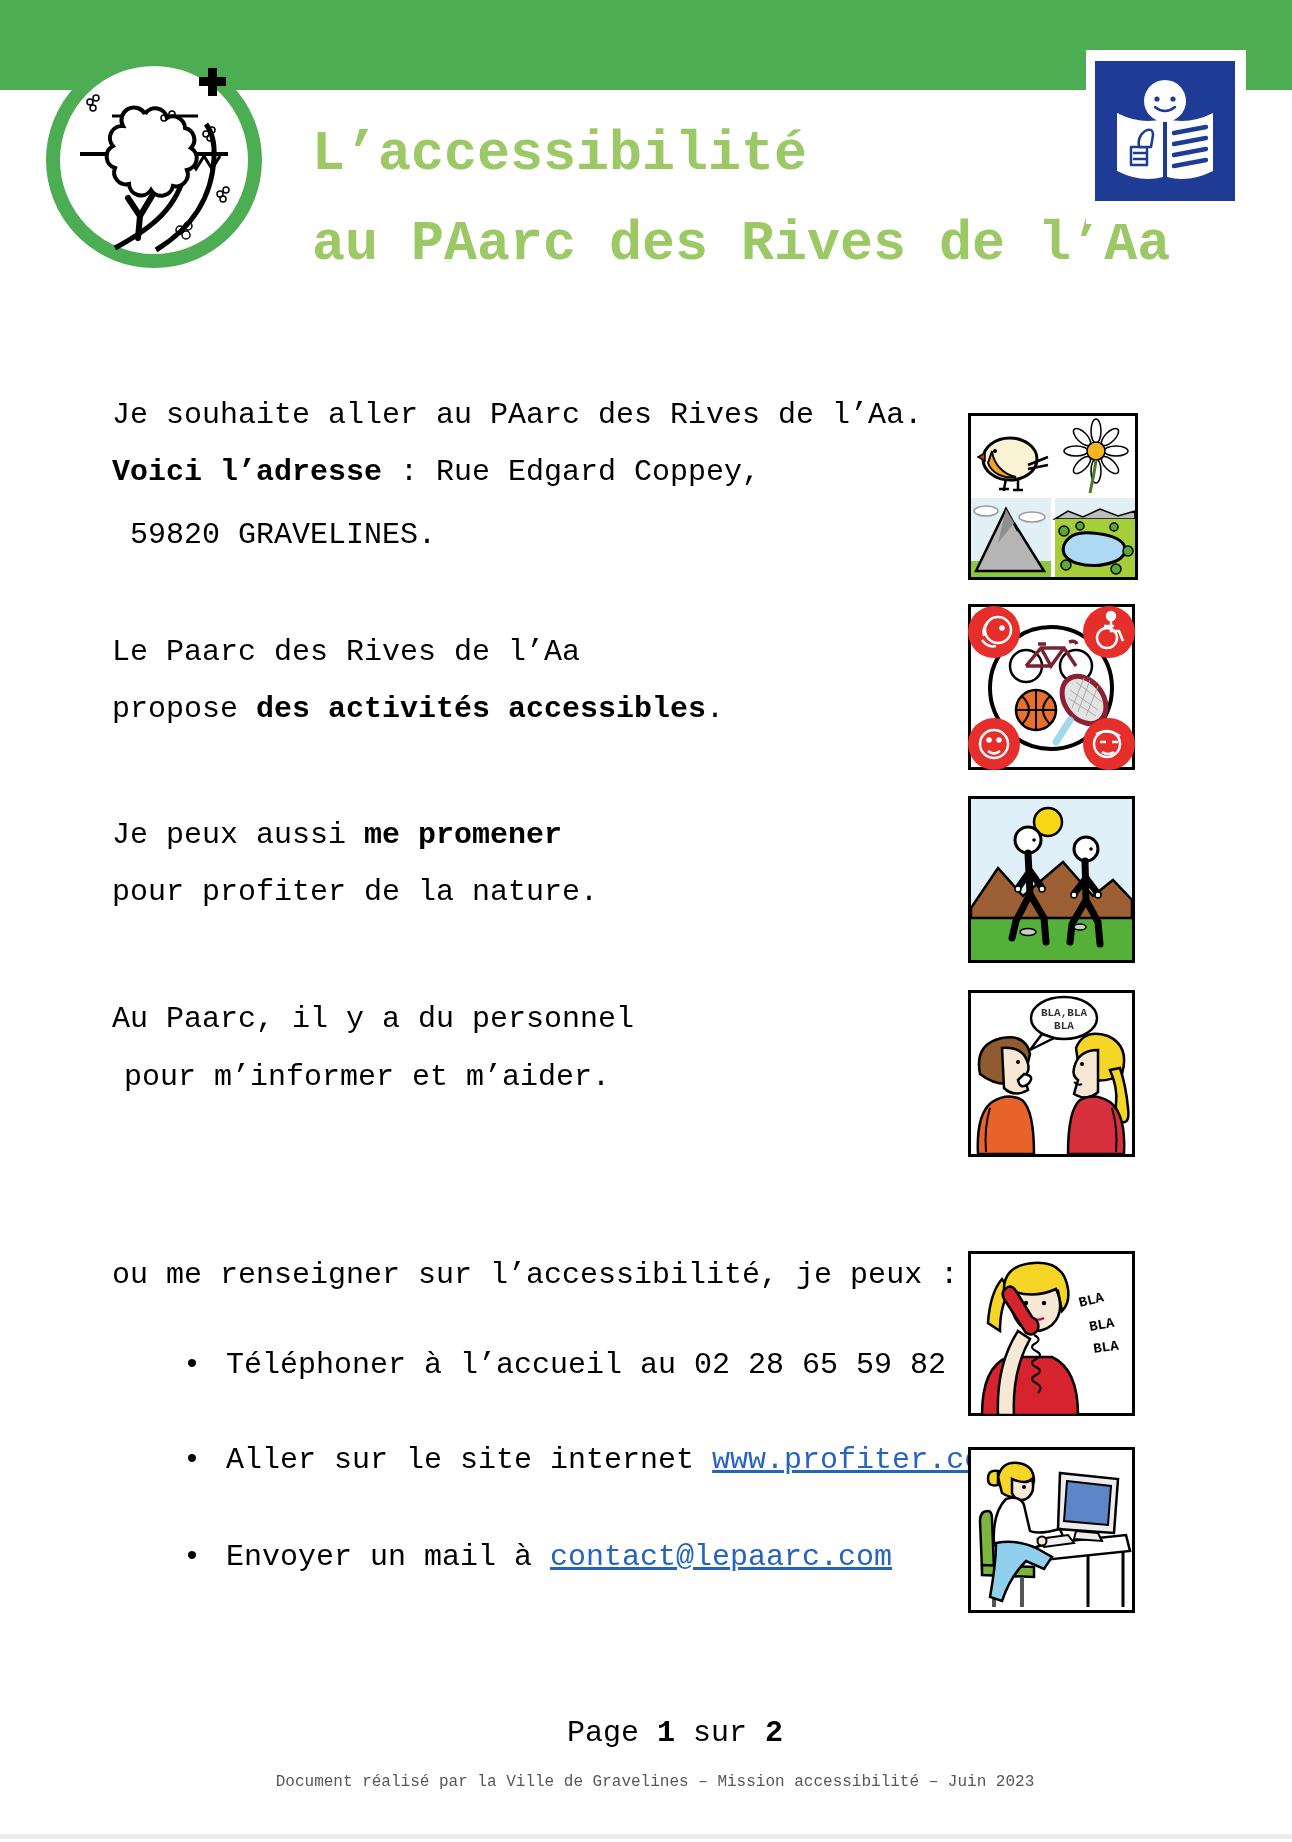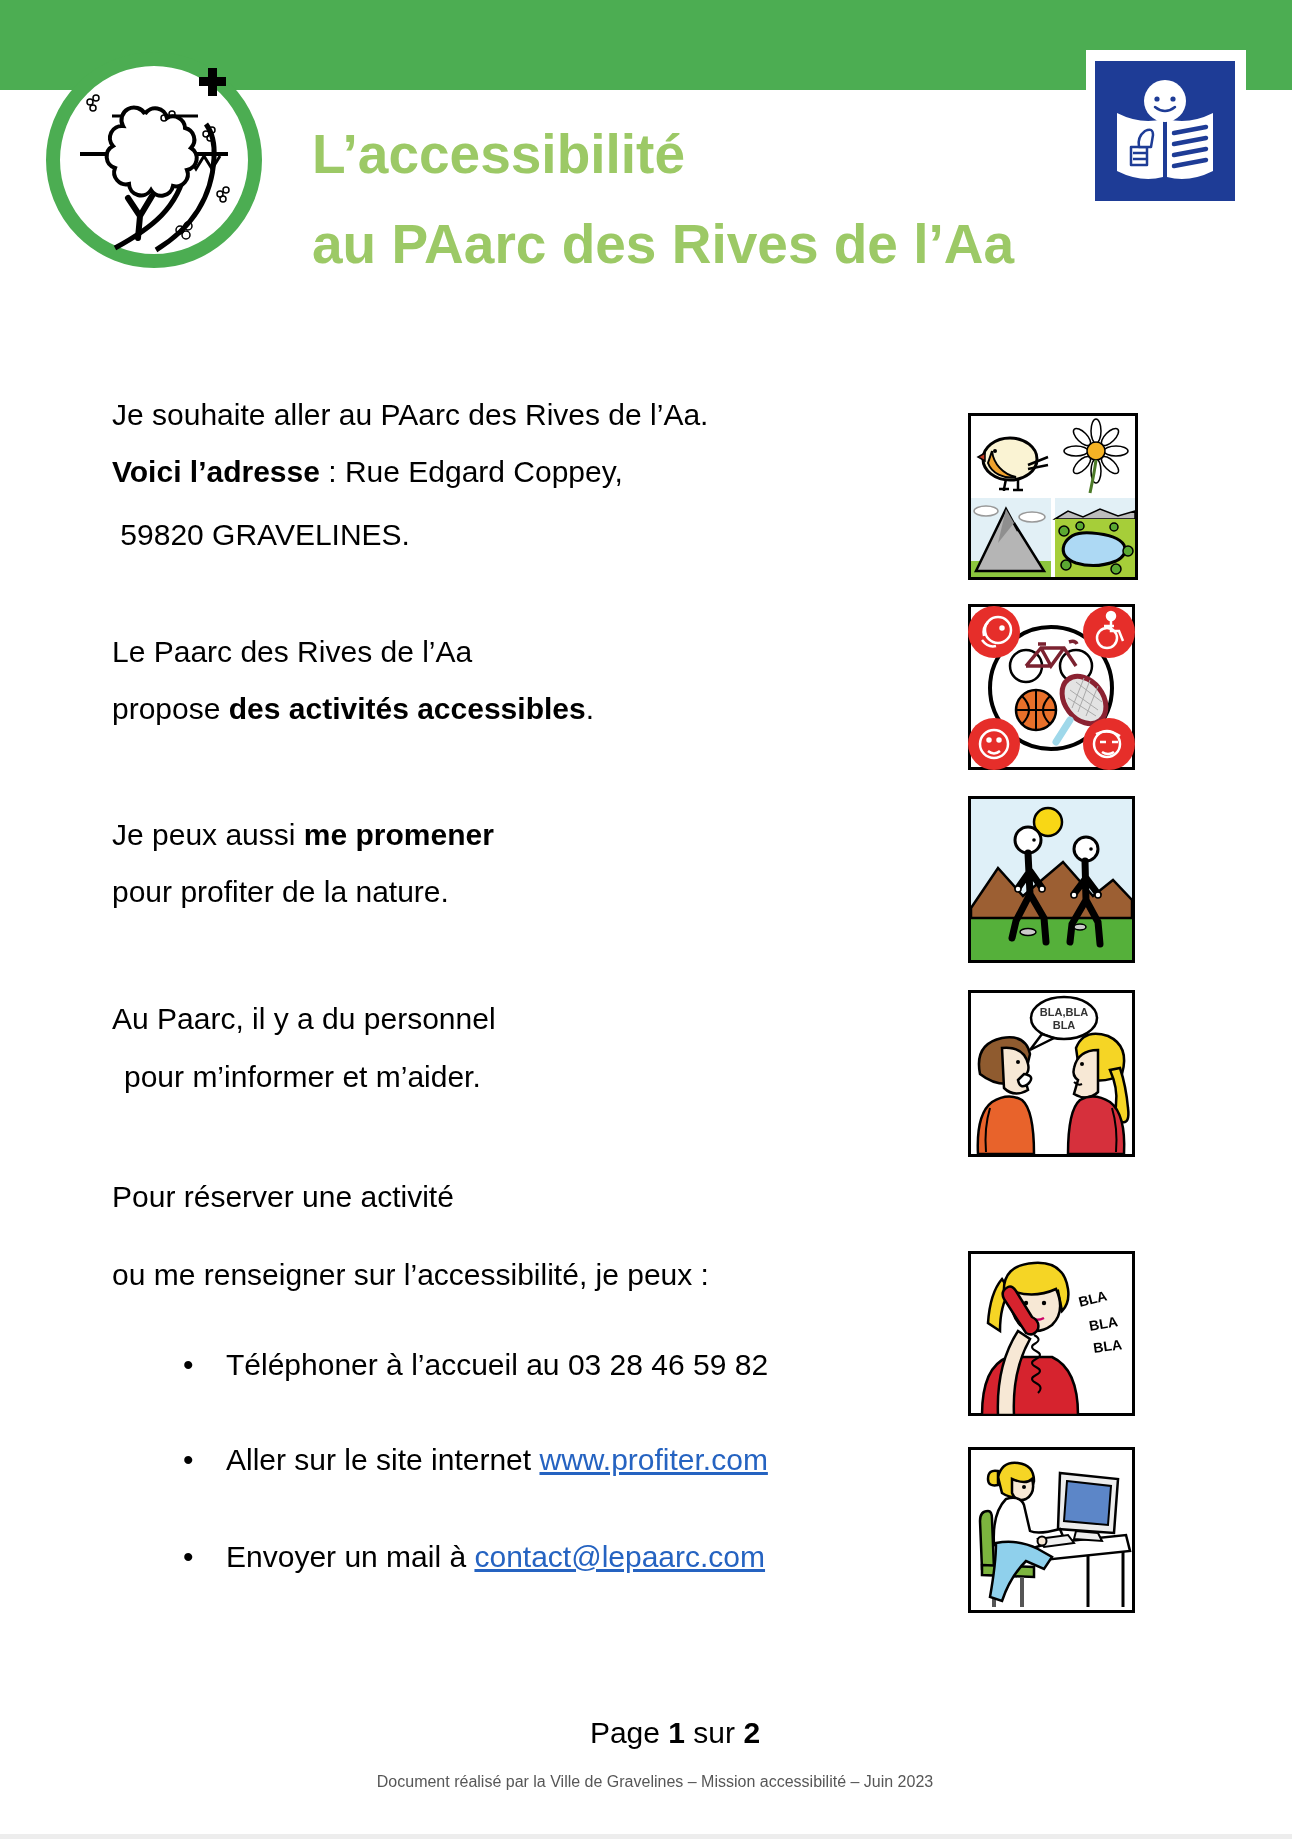--- a/index.html
+++ b/index.html
@@ -1,17 +1,17 @@
 <!DOCTYPE html>
 <html><head>
 <meta charset="utf-8">
 <style>
   html,body{margin:0;padding:0;background:#fff;}
   .page{position:relative;width:1292px;height:1842px;background:#ffffff;overflow:hidden;
-        font-family:Liberation Sans, sans-serif;color:#000;}
+        font-family:Liberation Mono, monospace;color:#000;}
   .topbar{position:absolute;left:0;top:0;width:1292px;height:90px;background:#4CAD52;}
   .logo{position:absolute;left:46px;top:52px;width:188px;height:188px;background:#fff;
         border:14px solid #4CAD52;border-radius:50%;}
   .title{position:absolute;left:312px;font-size:55px;font-weight:bold;color:#9CC966;line-height:1;white-space:pre;}
   .t1{top:127px;}
   .t2{top:217px;}
   .ezwrap{position:absolute;left:1086px;top:50px;width:160px;height:174px;background:#fff;}
   .ezicon{position:absolute;left:9px;top:11px;width:140px;height:140px;}
   .line{position:absolute;font-size:30px;line-height:36px;white-space:pre;}
   .bold{font-weight:bold;}
@@ -109,24 +109,23 @@
 
   <div class="line" style="left:112px;top:634px;">Le Paarc des Rives de l’Aa</div>
   <div class="line" style="left:112px;top:691px;"><span>propose </span><span class="bold">des activités accessibles</span><span>.</span></div>
 
   <div class="line" style="left:112px;top:817px;"><span>Je peux aussi </span><span class="bold">me promener</span></div>
   <div class="line" style="left:112px;top:874px;">pour profiter de la nature.</div>
 
   <div class="line" style="left:112px;top:1001px;">Au Paarc, il y a du personnel</div>
   <div class="line" style="left:124px;top:1059px;">pour m’informer et m’aider.</div>
 
-  <div class="line" style="left:112px;top:1179px;">Pour réserver une activité</div>
   <div class="line" style="left:112px;top:1237px;margin-top:20px;">ou me renseigner sur l’accessibilité, je peux :</div>
 
-  <div class="li" style="top:1347px;"><span class="dot">•</span><span>Téléphoner à l’accueil au 03 28 46 59 82</span></div>
+  <div class="li" style="top:1347px;"><span class="dot">•</span><span>Téléphoner à l’accueil au 02 28 65 59 82</span></div>
   <div class="li" style="top:1442px;"><span class="dot">•</span><span><span>Aller sur le site internet </span><span class="link">www.profiter.com</span></span></div>
   <div class="li" style="top:1539px;"><span class="dot">•</span><span><span>Envoyer un mail à </span><span class="link">contact@lepaarc.com</span></span></div>
 
   <div class="picto" style="top:413px;">
     <svg width="170" height="167" viewBox="0 0 170 167">
       <rect x="1.5" y="1.5" width="167" height="164" fill="#fff" stroke="#000" stroke-width="3"></rect>
 
       <ellipse cx="42" cy="46" rx="27" ry="21" fill="#FAF3D3" stroke="#000" stroke-width="3"></ellipse>
       <path d="M20,50 a24,20 0 0 0 28,14 a30,30 0 0 1 -24,-26 z" fill="#F0A32E" stroke="#000" stroke-width="2"></path>
       <path d="M17,40 l-7,4 7,4 z" fill="#C23B22" stroke="#000" stroke-width="1.5"></path>

